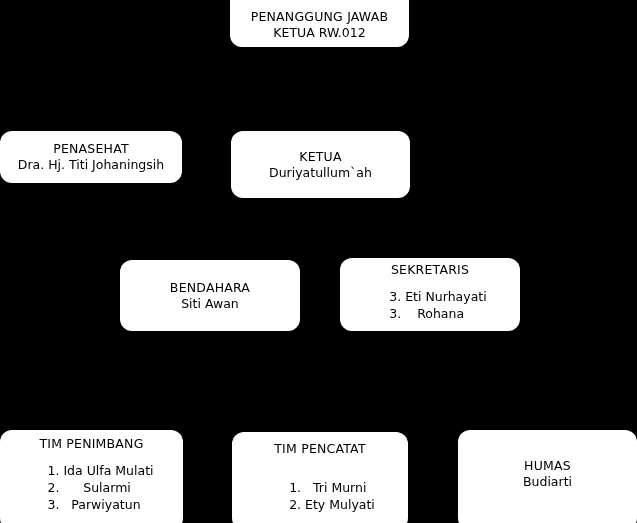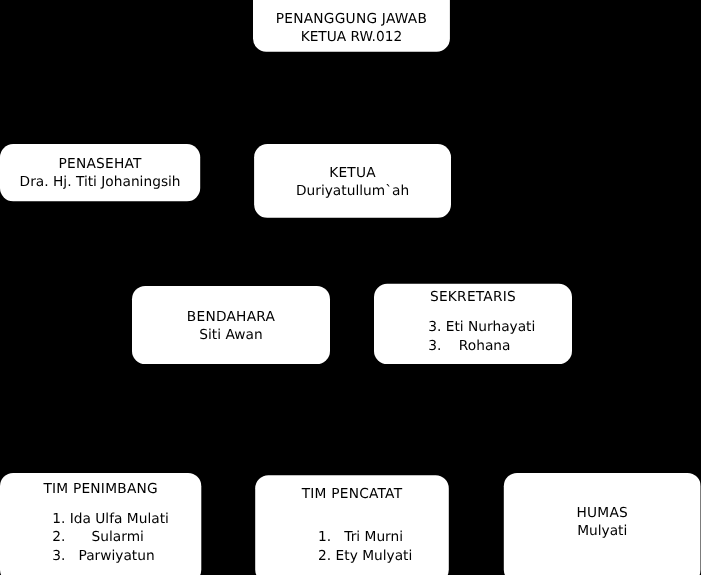--- a/index.html
+++ b/index.html
@@ -176,16 +176,16 @@
   <div class="org-node" id="node-tim-pencatat">
     <div class="node-title">TIM PENCATAT</div>
     <ul class="node-list">
       <li>1.   Tri Murni</li>
       <li>2. Ety Mulyati</li>
     </ul>
   </div>
 
   <div class="org-node" id="node-humas">
     <div class="node-title">HUMAS</div>
-    <div class="node-subtitle">Mulyati</div>
+    <div class="node-subtitle">Budiarti</div>
   </div>
 
 </div>
 
 </body></html>

